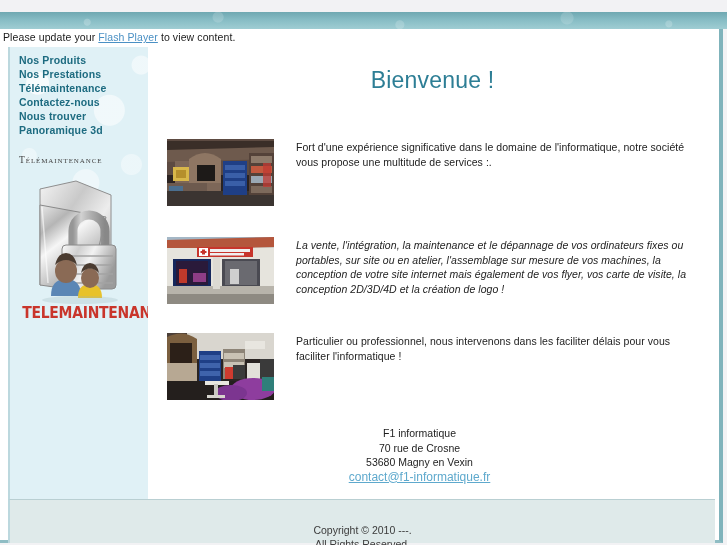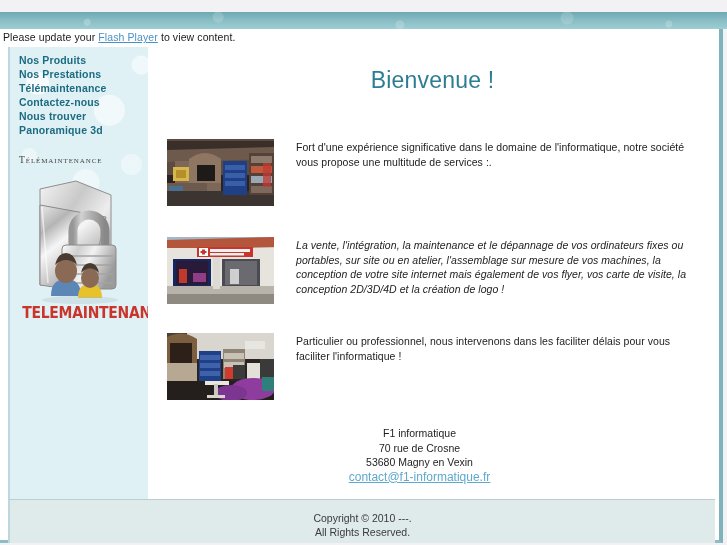--- a/index.html
+++ b/index.html
@@ -196,21 +196,21 @@
   
   .footer {
     position: absolute;
     left: 8px; top: 470px;
     width: 707px; height: 44px;
     background: #dfeaea;
     border-top: 1px solid #b9cfd2;
     border-left: 2px solid #bcd8de;
     box-sizing: border-box;
     text-align: center;
-    padding-top: 11px;
+    padding-top: 23px;
   }
   .footer-line {
     font-size: 10.5px;
     color: #3b3b3b;
     line-height: 14px;
   }
 </style>
 </head>
 <body>
 

